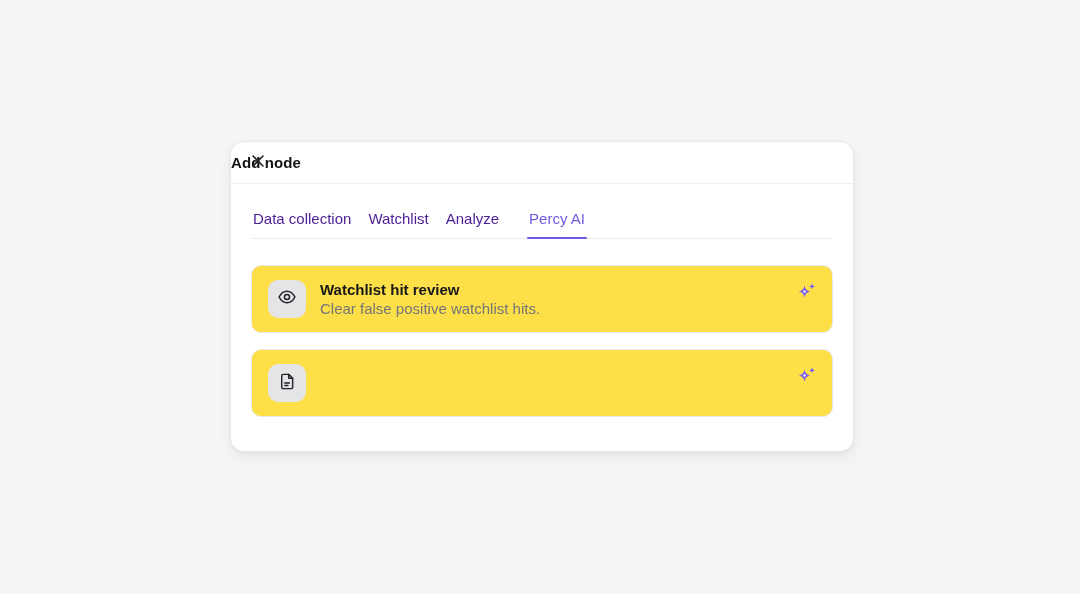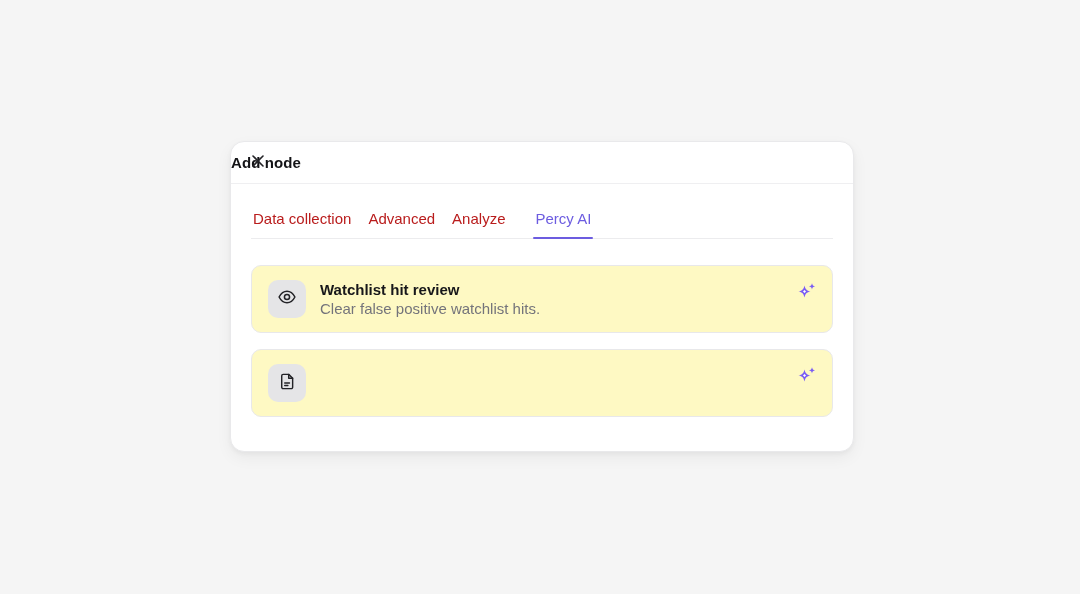--- a/index.html
+++ b/index.html
@@ -26,34 +26,34 @@
   .close-btn {
     position:absolute; left:12px; top:50%; transform:translateY(-50%);
     width:30px; height:30px;
     background:none; border:none; cursor:pointer;
     display:flex; align-items:center; justify-content:center;
   }
   .modal-title { font-size:15px; font-weight:bold; color:#141417; letter-spacing:0.1px; }
   .modal-content { padding:26px 20px 32px; }
   .tabs { display:flex; gap:13px; border-bottom:1px solid #ececee; }
   .tab {
-    font-size:15px; color:#b91c1c;
+    font-size:15px; color:#4c1d95;
     padding:0 2px 11px; cursor:pointer;
     position:relative; white-space:nowrap;
   }
   .tab.active { color:#6c5ce0;margin-left:13px; }
   .tab.active::after {
     content:""; position:absolute; left:0; right:0; bottom:-1px;
     height:2px; background:#6c5ce0; border-radius:1px;
   }
   .cards { margin-top:26px; display:flex; flex-direction:column; gap:16px; }
   .card {
     position:relative; height:68px;
     border:1px solid #e8e8ea; border-radius:10px;
-    background:#fef9c3;
+    background:#fde047;
     display:flex; align-items:center;
     padding:0 16px; cursor:pointer;
   }
   .icon-box {
     width:38px; height:38px; border-radius:10px;
     background:#e5e5e7; flex:none;
     display:flex; align-items:center; justify-content:center;
   }
   .card-text { margin-left:14px; display:flex; flex-direction:column; gap:2px; }
   .card-title { font-size:15px; font-weight:bold; color:#17171a; }
@@ -73,21 +73,21 @@
         </svg>
       </span>
     </button>
     <div class="modal-title">Add node</div>
   </div>
 
   <div class="modal-content">
 
     <div class="tabs">
       <div class="tab">Data collection</div>
-      <div class="tab">Advanced</div>
+      <div class="tab">Watchlist</div>
       <div class="tab">Analyze</div>
       <div class="tab active">Percy AI</div>
     </div>
 
     <div class="cards">
 
       <div class="card">
         <div class="icon-box">
           <span>
             <svg width="20" height="20" viewBox="0 0 24 24" fill="none" stroke="#232327" stroke-width="1.8" stroke-linejoin="round">

